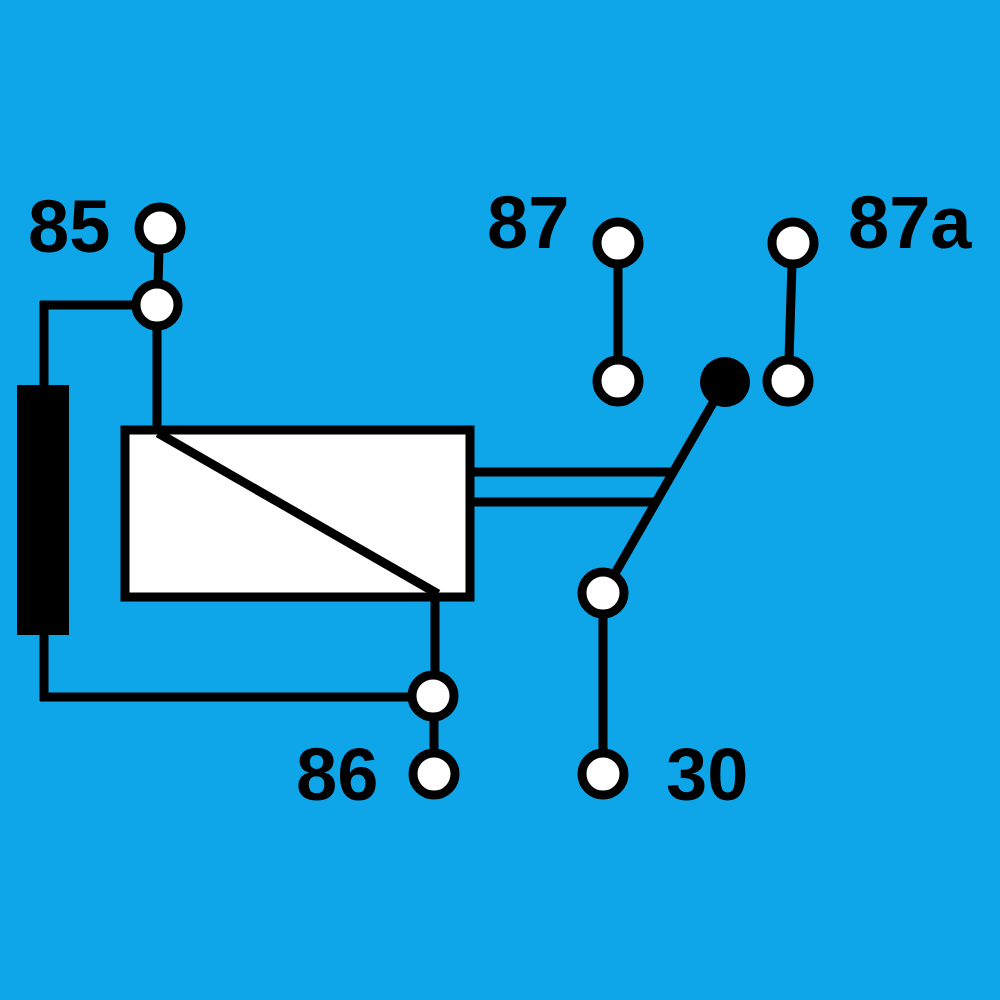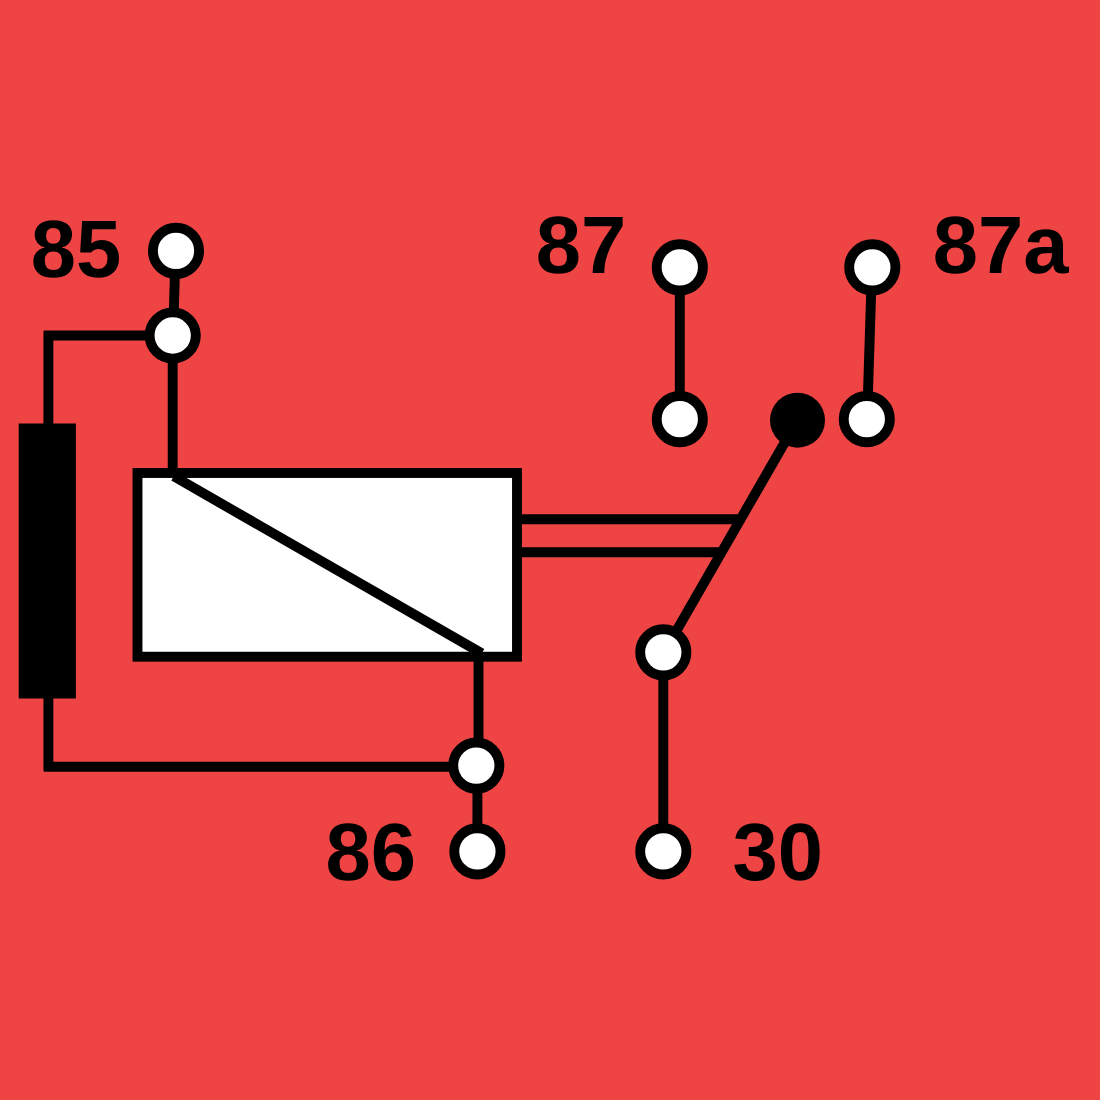--- a/index.html
+++ b/index.html
@@ -7,21 +7,21 @@
     padding: 0;
     width: 1000px;
     height: 1000px;
     background: #ffffff;
     font-family: "Liberation Sans", sans-serif;
   }
   .diagram-wrap {
     width: 1000px;
     height: 1000px;
     position: relative;
-    background: #ef4444;
+    background: #0ea5e9;
   }
   svg {
     display: block;
   }
   .wire {
     stroke: #000000;
     stroke-width: 9;
     fill: none;
     stroke-linecap: butt;
   }

